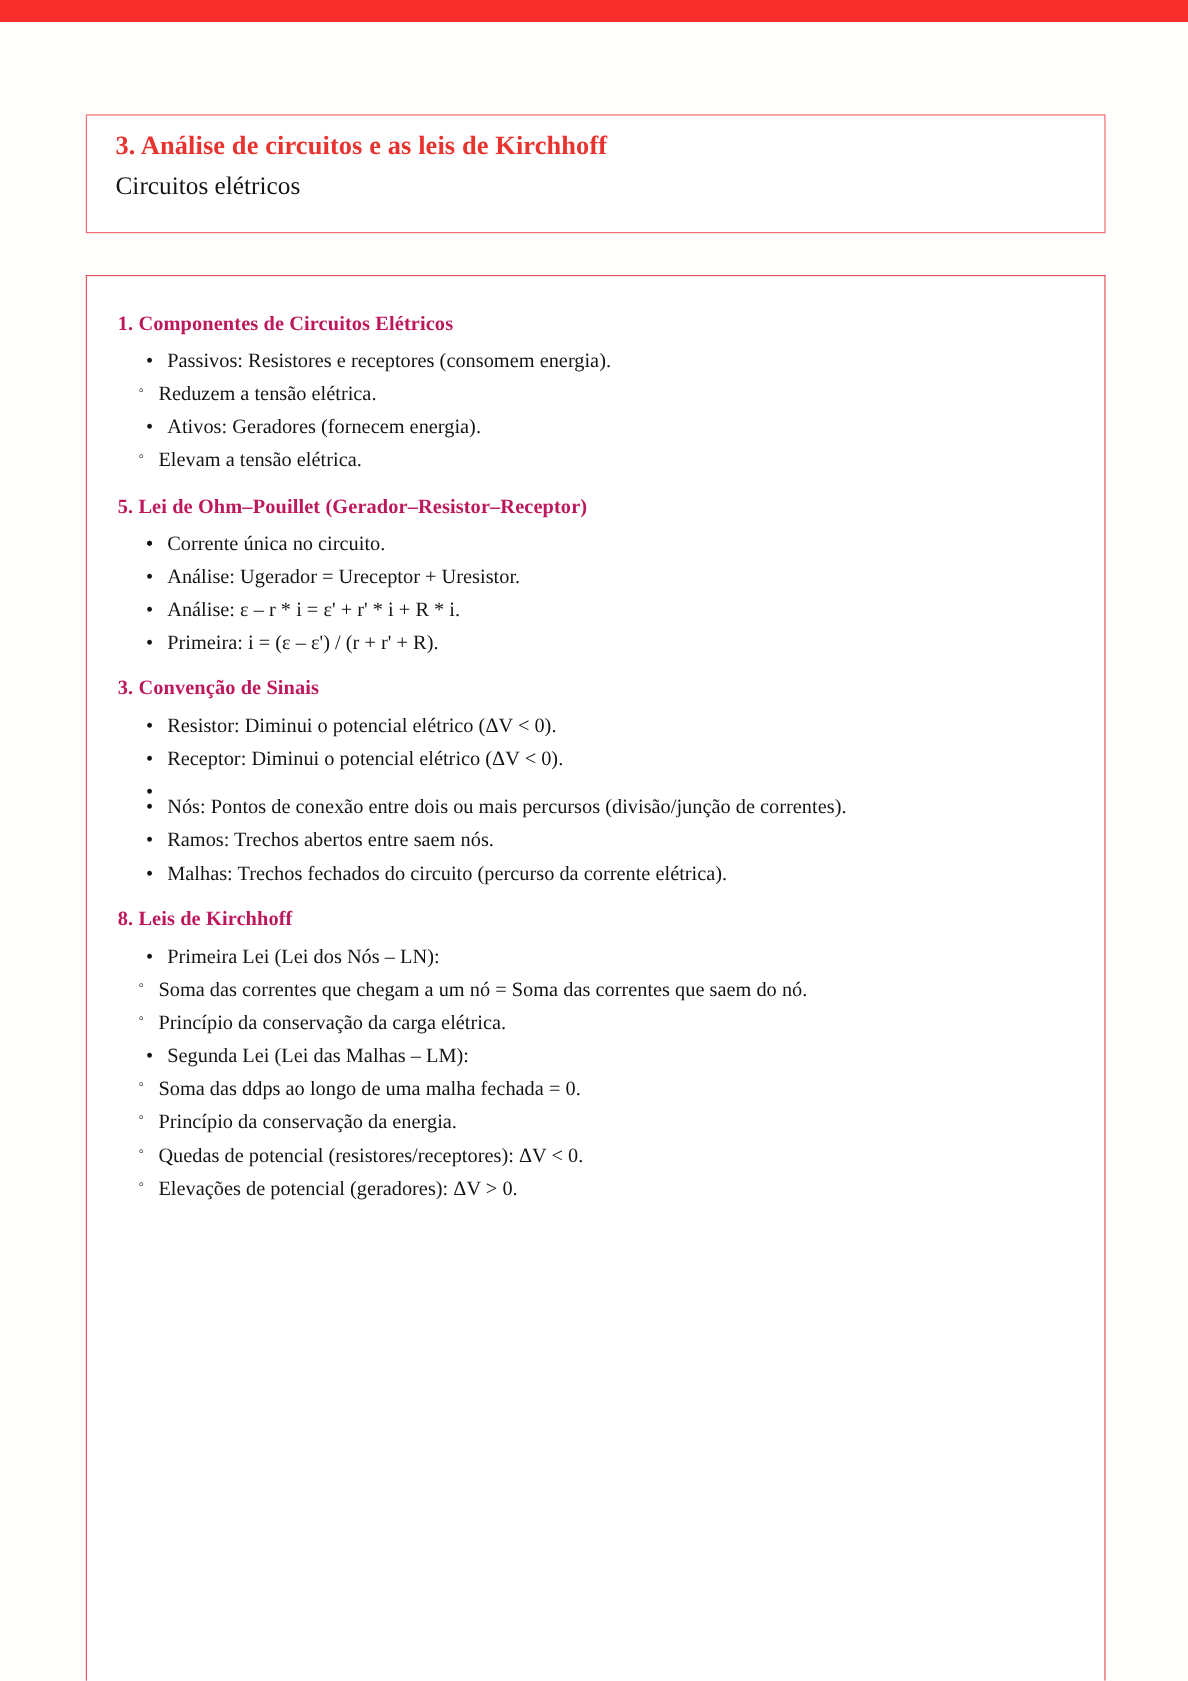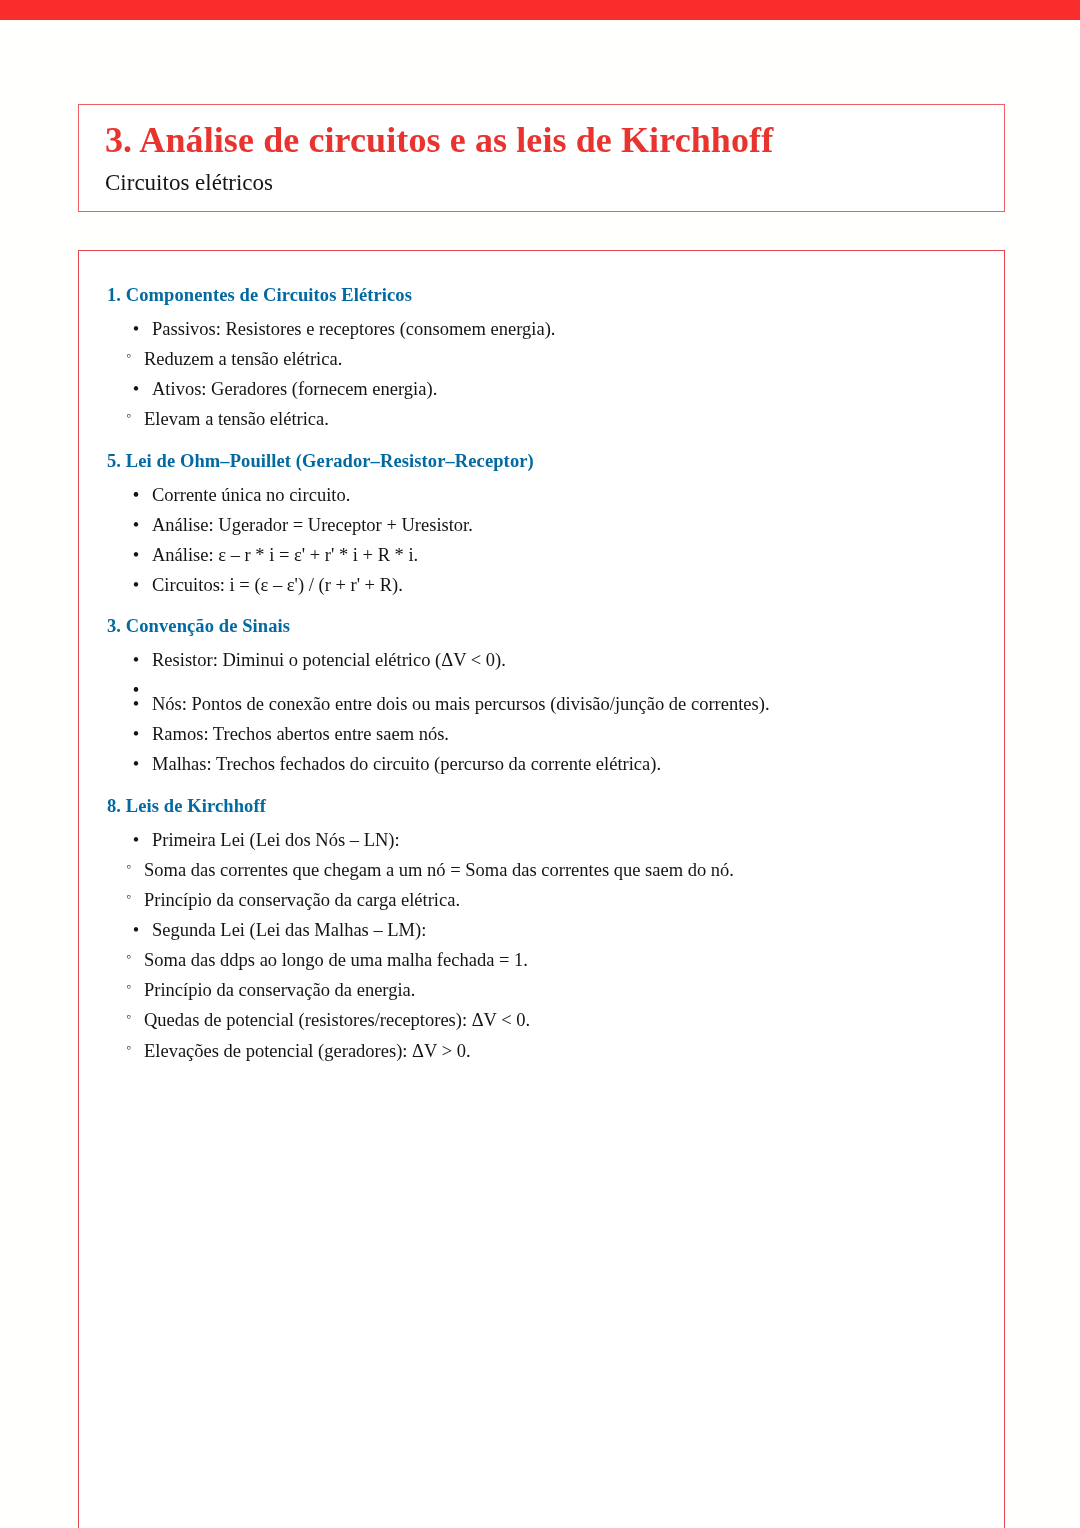--- a/index.html
+++ b/index.html
@@ -44,21 +44,21 @@
     width: 927px;         
     height: 108px;
     box-sizing: border-box;
     border: 1.6px solid #ef5f66;
     background: #ffffff;
     padding: 14px 0 0 26px;
   }
   .doc-title {
     color: #e8332f;
     font-weight: bold;
-    font-size: 36px;
+    font-size: 24px;
     line-height: 1.18;
     letter-spacing: 0.1px;
     margin: 0;
     white-space: nowrap;
   }
   .doc-subtitle {
     color: #151515;
     font-weight: normal;
     font-size: 23px;
     line-height: 1.2;
@@ -81,21 +81,21 @@
     padding: 32px 28px 0 28px;
   }
 
   
   .section { margin: 0 0 14px 0; }
   .section:first-child { margin-top: 0; }
 
   .section-heading {
     font-size: 18.5px;
     font-weight: bold;
-    color: #0369a1;
+    color: #be185d;
     margin: 0 0 6px 0;
     line-height: 1.35;
     letter-spacing: 0.1px;
     white-space: nowrap;
   }
 
   .bullets {
     list-style: none;
     margin: 0;
     padding: 0;
@@ -174,49 +174,49 @@
             </ul>
           </ul>
         </div>
         <div class="section">
           <div class="section-heading">5. Lei de Ohm–Pouillet (Gerador–Resistor–Receptor)</div>
           <ul class="bullets">
             <li><span class="marker">•</span></li>
             <li><span class="marker">•</span><span>Corrente única no circuito.</span></li>
             <li><span class="marker">•</span><span>Análise: Ugerador = Ureceptor + Uresistor.</span></li>
             <li><span class="marker">•</span><span>Análise: ε – r * i = ε' + r' * i + R * i.</span></li>
-            <li><span class="marker">•</span><span>Circuitos: i = (ε – ε') / (r + r' + R).</span></li>
+            <li><span class="marker">•</span><span>Primeira: i = (ε – ε') / (r + r' + R).</span></li>
           </ul>
         </div>
         <div class="section">
           <div class="section-heading">3. Convenção de Sinais</div>
           <ul class="bullets">
             <li><span class="marker">•</span><span>Resistor: Diminui o potencial elétrico (ΔV &lt; 0).</span></li>
-            <li><span class="marker">•</span></li>
+            <li><span class="marker">•</span><span>Receptor: Diminui o potencial elétrico (ΔV &lt; 0).</span></li>
             <li><span class="marker">•</span></li>
           </ul>
         </div>
         <div class="section">
           <ul class="bullets">
             <li><span class="marker">•</span><span>Nós: Pontos de conexão entre dois ou mais percursos (divisão/junção de correntes).</span></li>
             <li><span class="marker">•</span><span>Ramos: Trechos abertos entre saem nós.</span></li>
             <li><span class="marker">•</span><span>Malhas: Trechos fechados do circuito (percurso da corrente elétrica).</span></li>
           </ul>
         </div>
         <div class="section">
           <div class="section-heading">8. Leis de Kirchhoff</div>
           <ul class="bullets">
             <li><span class="marker">•</span><span>Primeira Lei (Lei dos Nós – LN):</span></li>
             <ul class="sublist">
               <li><span class="marker">◦</span><span>Soma das correntes que chegam a um nó = Soma das correntes que saem do nó.</span></li>
               <li><span class="marker">◦</span><span>Princípio da conservação da carga elétrica.</span></li>
             </ul>
             <li><span class="marker">•</span><span>Segunda Lei (Lei das Malhas – LM):</span></li>
             <ul class="sublist">
-              <li><span class="marker">◦</span><span>Soma das ddps ao longo de uma malha fechada = 1.</span></li>
+              <li><span class="marker">◦</span><span>Soma das ddps ao longo de uma malha fechada = 0.</span></li>
               <li><span class="marker">◦</span><span>Princípio da conservação da energia.</span></li>
               <li><span class="marker">◦</span><span>Quedas de potencial (resistores/receptores): ΔV &lt; 0.</span></li>
               <li><span class="marker">◦</span><span>Elevações de potencial (geradores): ΔV &gt; 0.</span></li>
             </ul>
           </ul>
         </div>
       </div>
   </div>
 
 </div>

